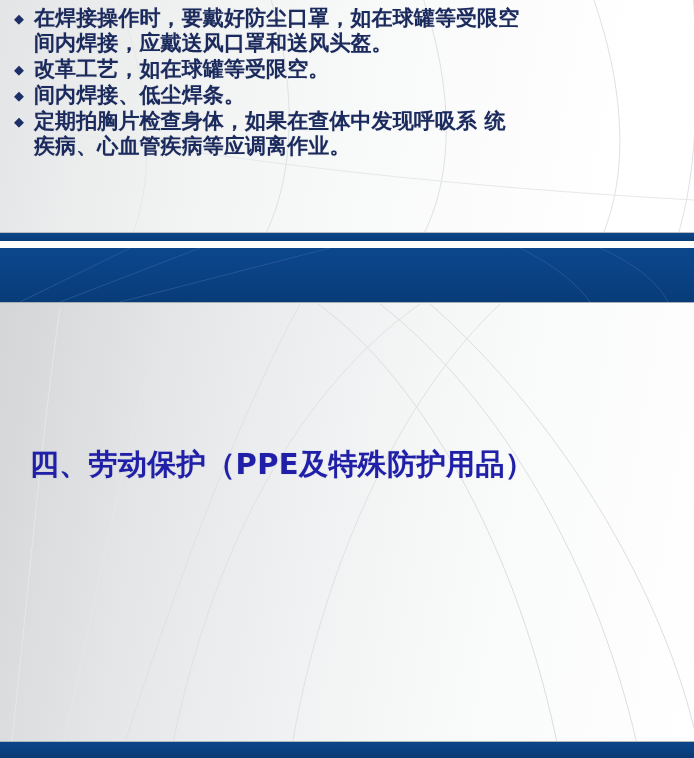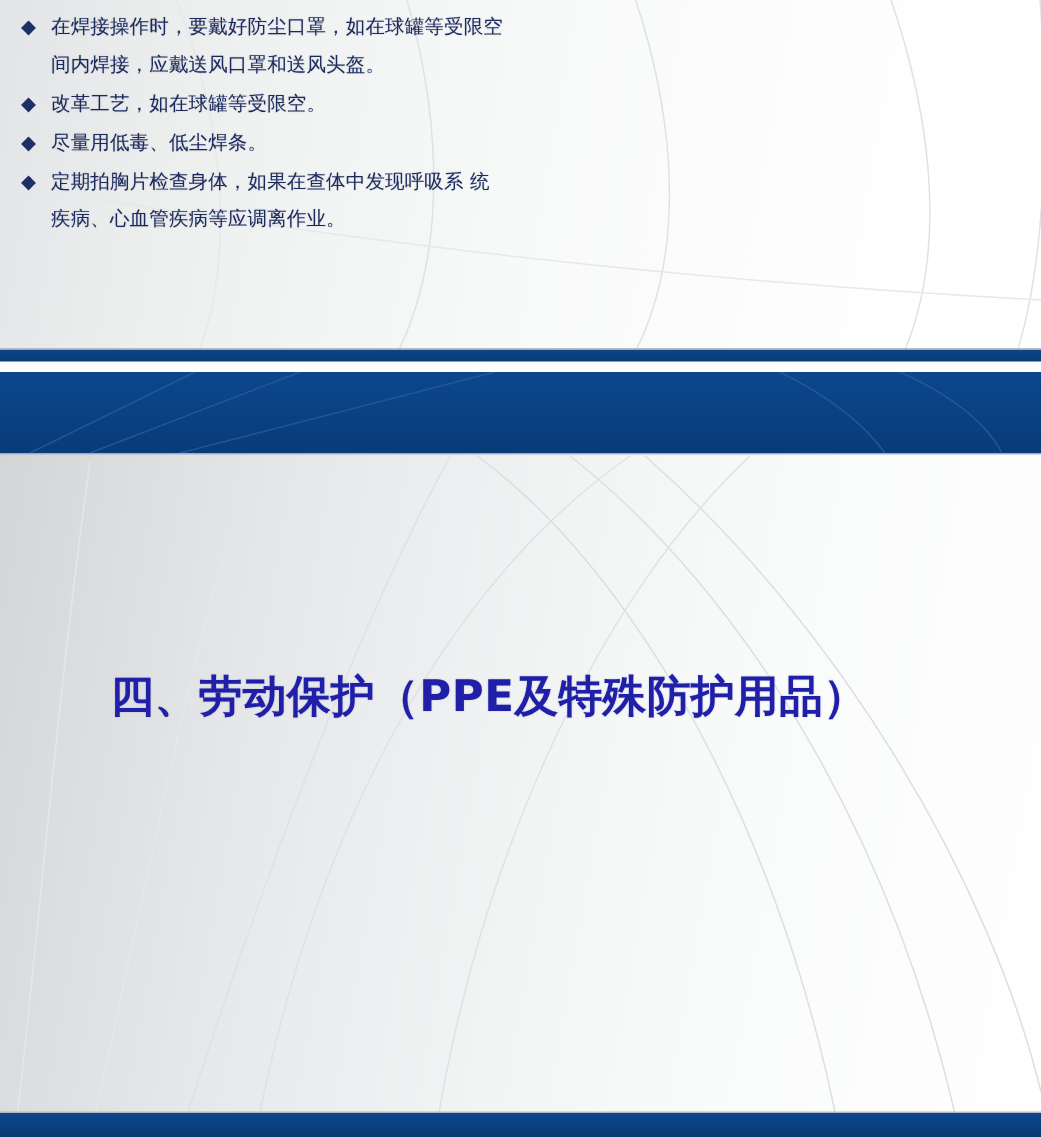--- a/index.html
+++ b/index.html
@@ -64,22 +64,22 @@
     width: 20px;
     color: #1c2f66;
     font-size: 13px;
     line-height: 25px;
     text-align: left;
     padding-left: 3px;
   }
   .bullet-text {
     flex: 1 1 auto;
     color: #1b2a5c;
-    font-size: 13px;
-    font-weight: normal;
+    font-size: 21px;
+    font-weight: bold;
     line-height: 25px;
     letter-spacing: 0.1px;
     white-space: pre-line;
     text-shadow: 0 0 1px rgba(27,42,92,0.25);
   }
 
   
   .slide-one-footer {
     position: absolute;
     left: 0;
@@ -142,21 +142,20 @@
     left: 0;
     top: 196px;
     width: 564px;
     text-align: center;
     color: #1f1fa8;
     font-size: 29px;
     font-weight: bold;
     letter-spacing: 0.4px;
     line-height: 40px;
     text-shadow: 0 0 1px rgba(31,31,168,0.35);
-    padding-left: 44px;
   }
 
   .slide-two-footer {
     position: absolute;
     left: 0;
     top: 493px;
     width: 694px;
     height: 17px;
     background: linear-gradient(180deg, #0b4589 0%, #0a4182 45%, #09396f 100%);
     border-top: 1px solid #b4b7bc;
@@ -190,21 +189,21 @@
 间内焊接，应戴送风口罩和送风头盔。</span>
       </div>
 
       <div class="bullet-row">
         <span class="bullet-marker">◆</span>
         <span class="bullet-text">改革工艺，如在球罐等受限空。</span>
       </div>
 
       <div class="bullet-row">
         <span class="bullet-marker">◆</span>
-        <span class="bullet-text">尽量用低毒、低尘焊条。</span>
+        <span class="bullet-text">间内焊接、低尘焊条。</span>
       </div>
 
       <div class="bullet-row">
         <span class="bullet-marker">◆</span>
         <span class="bullet-text">定期拍胸片检查身体，如果在查体中发现呼吸系 统
 疾病、心血管疾病等应调离作业。</span>
       </div>
 
     </div>
   </div>

